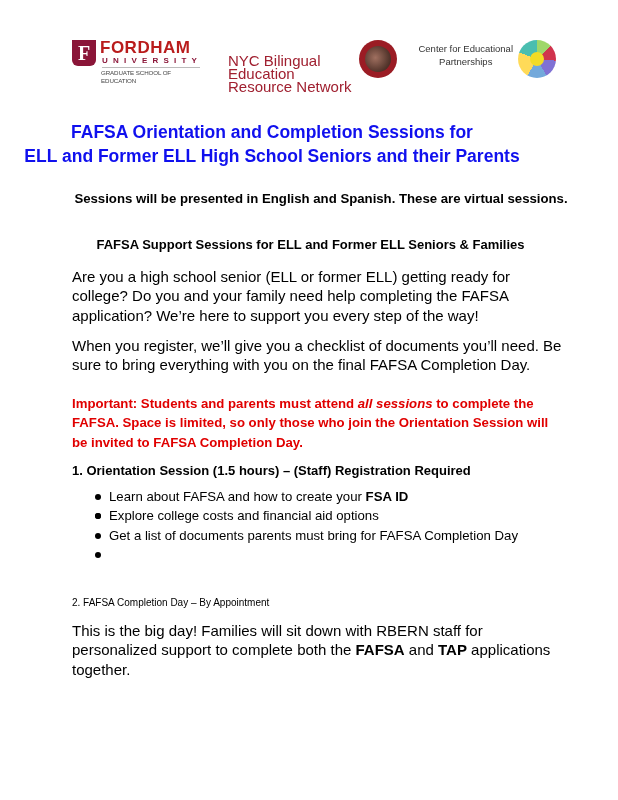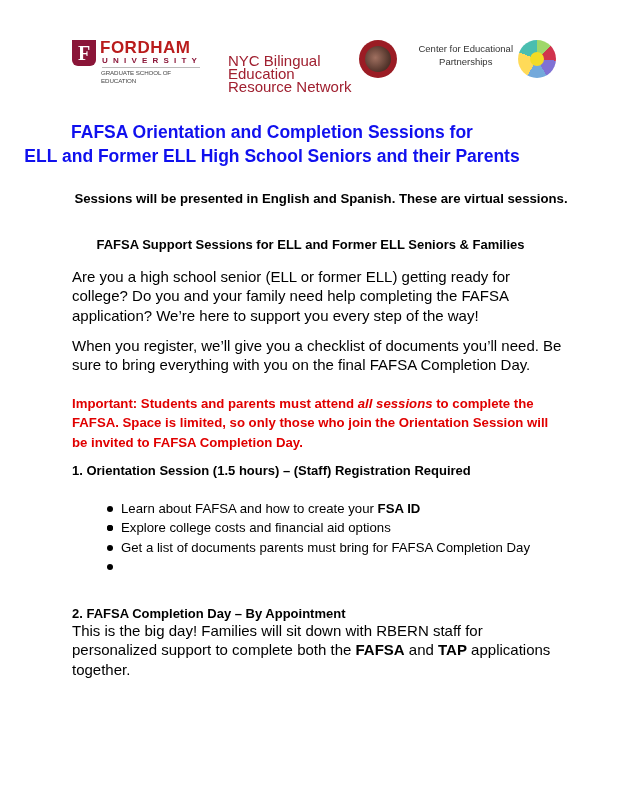--- a/index.html
+++ b/index.html
@@ -42,24 +42,24 @@
               font-size: 13.2px; line-height: 18px; padding-left: 24px; box-sizing: border-box; }
   .section-heading { position: absolute; top: 236px; left: 0; width: 618px; text-align: center;
                      font-weight: bold; font-size: 13px; line-height: 18px; padding-left: 3px; box-sizing: border-box; }
   .para { position: absolute; left: 72px; width: 490px; font-size: 15px; line-height: 19.3px; }
   .p1 { top: 267px; }
   .p2 { top: 336px; }
   .important { position: absolute; left: 72px; top: 394px; width: 490px; color: #e00000; font-weight: bold;
                font-size: 13.2px; line-height: 19.3px; }
   .important em { font-style: italic; }
   .h1 { position: absolute; left: 72px; top: 461px; font-weight: bold; font-size: 13px; line-height: 19px; }
-  .bullets { position: absolute; left: 72px; top: 487px; margin: 12px; padding: 0; list-style: none; width: 490px; }
+  .bullets { position: absolute; left: 72px; top: 487px; margin: 0; padding: 0; list-style: none; width: 490px; }
   .bullets li { position: relative; padding-left: 37px; font-size: 13.2px; line-height: 19.3px; }
   .bullets li .dot { position: absolute; left: 23px; top: 7px; width: 6px; height: 6px; border-radius: 50%; background: #000; }
-  .h2 { position: absolute; left: 72px; top: 593px; font-weight: bold; font-size: 13px; line-height: 19px; margin-top: 11px; }
+  .h2 { position: absolute; left: 72px; top: 593px; font-weight: normal; font-size: 10px; line-height: 19px; }
   .p3 { top: 621px; }
   b { font-weight: bold; }
 </style>
 </head>
 <body>
 
 <div class="logos">
   <div class="fordham">
     <div class="shield">
         <span>F</span>

